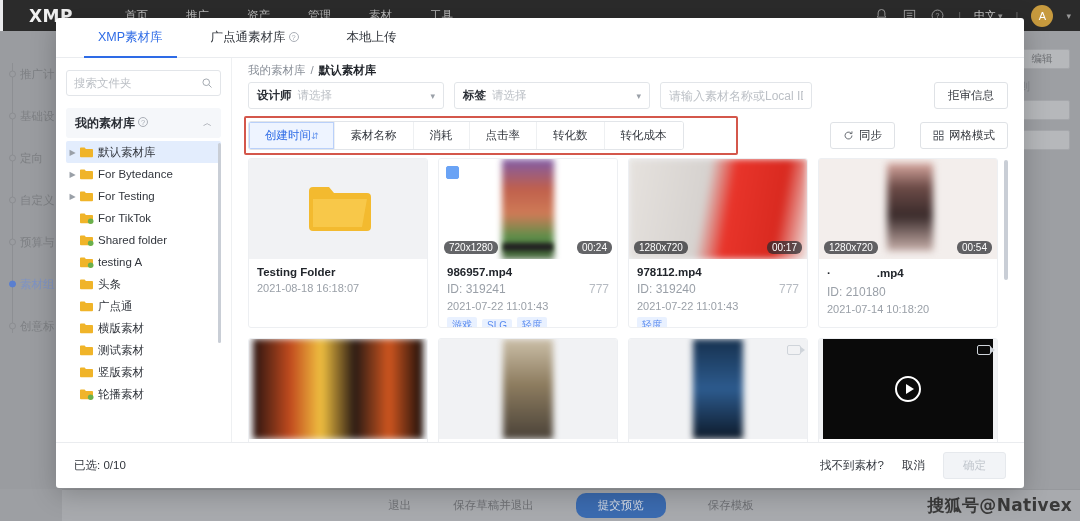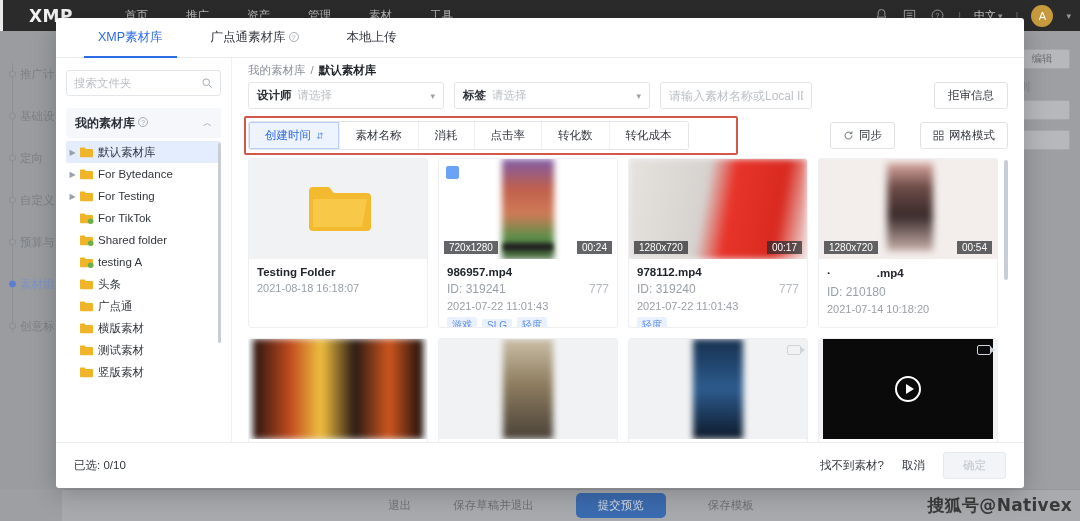--- a/index.html
+++ b/index.html
@@ -66,21 +66,21 @@
   }
   .bg-right-text { font-size: 11px; color: #83858a; margin: 6px 12px; }
   .bg-bottom-bar {
     position: absolute; left: 62px; bottom: 0; width: 1018px; height: 32px;
     background: #a8aaae; border-top: 1px solid #96989c;
     display: flex; align-items: center; justify-content: center; gap: 42px;
   }
   .bg-bb-item { font-size: 11.5px; color: #6f7175; }
   .bg-bb-primary {
     background: #3b6bb0; color: #d8dde6; font-size: 11.5px;
-    padding: 5px 22px; border-radius: 5px;
+    padding: 5px 22px; border-radius: 10px;
   }
   .watermark {
     position: absolute; right: 8px; bottom: 4px; font-size: 17px; font-weight: bold;
     color: #3a3a3a; font-family: "DejaVu Sans", sans-serif; letter-spacing: .3px;
   }
 
   
   .modal {
     position: absolute; left: 56px; top: 18px; width: 968px; height: 470px;
     background: #ffffff; border-radius: 3px;
@@ -173,21 +173,21 @@
 
   .sortbar-wrap {
     position: relative; margin: 6px 0 8px 0; display: flex; align-items: center;
   }
   .sortbar-hl {
     position: absolute; left: -4px; top: -5px; right: 270px; bottom: -5px;
     border: 2px solid #d4574b; border-radius: 2px; pointer-events: none;
   }
   .segmented { display: flex; border: 1px solid #e2e5e9; border-radius: 3px; overflow: hidden; }
   .seg {
-    height: 27px; padding: 0 16px; display: flex; align-items: center; gap: 5px;
+    height: 27px; padding: 0 16px; display: flex; align-items: center; 
     font-size: 11.5px; color: #32363d; border-right: 1px solid #eef0f2; background: #fff;
     white-space: nowrap;
   }
   .seg:last-child { border-right: 0; }
   .seg.active { background: #eef4ff; color: #2e6be6; box-shadow: inset 0 0 0 1px #b9d0fa; }
   .sort-glyph { font-size: 9px; color: #6f9bf0; letter-spacing: -1px; }
   .right-actions { margin-left: auto; display: flex; gap: 25px; }
   .btn-icon {
     height: 27px; padding: 0 12px; border: 1px solid #dfe2e6; border-radius: 3px;
     display: flex; align-items: center; gap: 5px; font-size: 11.5px; color: #32363d;
@@ -203,21 +203,21 @@
   .card {
     background: #fff; border: 1px solid #edeff2; border-radius: 3px; overflow: hidden;
     position: relative; height: 170px;
   }
   .thumb {
     height: 100px; background: #f1f2f4; position: relative;
     display: flex; align-items: center; justify-content: center; overflow: hidden;
   }
   .badge-res, .badge-dur {
     position: absolute; bottom: 5px; font-size: 10px; color: #fff;
-    background: rgba(40,42,46,.72); border-radius: 0; padding: 1px 5px;
+    background: rgba(40,42,46,.72); border-radius: 6px; padding: 1px 5px;
   }
   .badge-res { left: 5px; }
   .badge-dur { right: 5px; }
   .card-body { padding: 7px 8px 0 8px; }
   .card-title {
     font-size: 11.5px; color: #22262c; font-weight: bold; white-space: nowrap;
     overflow: hidden; text-overflow: ellipsis;
   }
   .card-meta { display: flex; font-size: 12px; color: #9aa0a8; margin-top: 4px; }
   .card-meta .right { margin-left: auto; color: #b6bbc2; }
@@ -500,20 +500,30 @@
           <div class="folder-row">
             <span class="fr-arrow"></span>
             <span class="fr-icon">
               <svg width="15" height="13" viewBox="0 0 16 14">
                   <path d="M1 2.5A1 1 0 0 1 2 1.5h4l1.3 1.6H14a1 1 0 0 1 1 1v7a1 1 0 0 1-1 1H2a1 1 0 0 1-1-1z" fill="#f0b429"></path>
                 </svg>
             </span>
             <span class="fr-label">竖版素材</span>
           </div>
 
+          <div class="folder-row">
+            <span class="fr-arrow"></span>
+            <span class="fr-icon">
+              <svg width="15" height="13" viewBox="0 0 16 14">
+                  <path d="M1 2.5A1 1 0 0 1 2 1.5h4l1.3 1.6H14a1 1 0 0 1 1 1v7a1 1 0 0 1-1 1H2a1 1 0 0 1-1-1z" fill="#f0b429"></path>
+                  <circle cx="12.5" cy="10" r="3" fill="#6ab04c"></circle>
+                </svg>
+            </span>
+            <span class="fr-label">轮播素材</span>
+          </div>
         </div>
       </div>
 
       <div class="content">
 
         <div class="breadcrumb">
           <span>我的素材库</span>
           <span>/</span>
           <span class="cur">默认素材库</span>
         </div>

